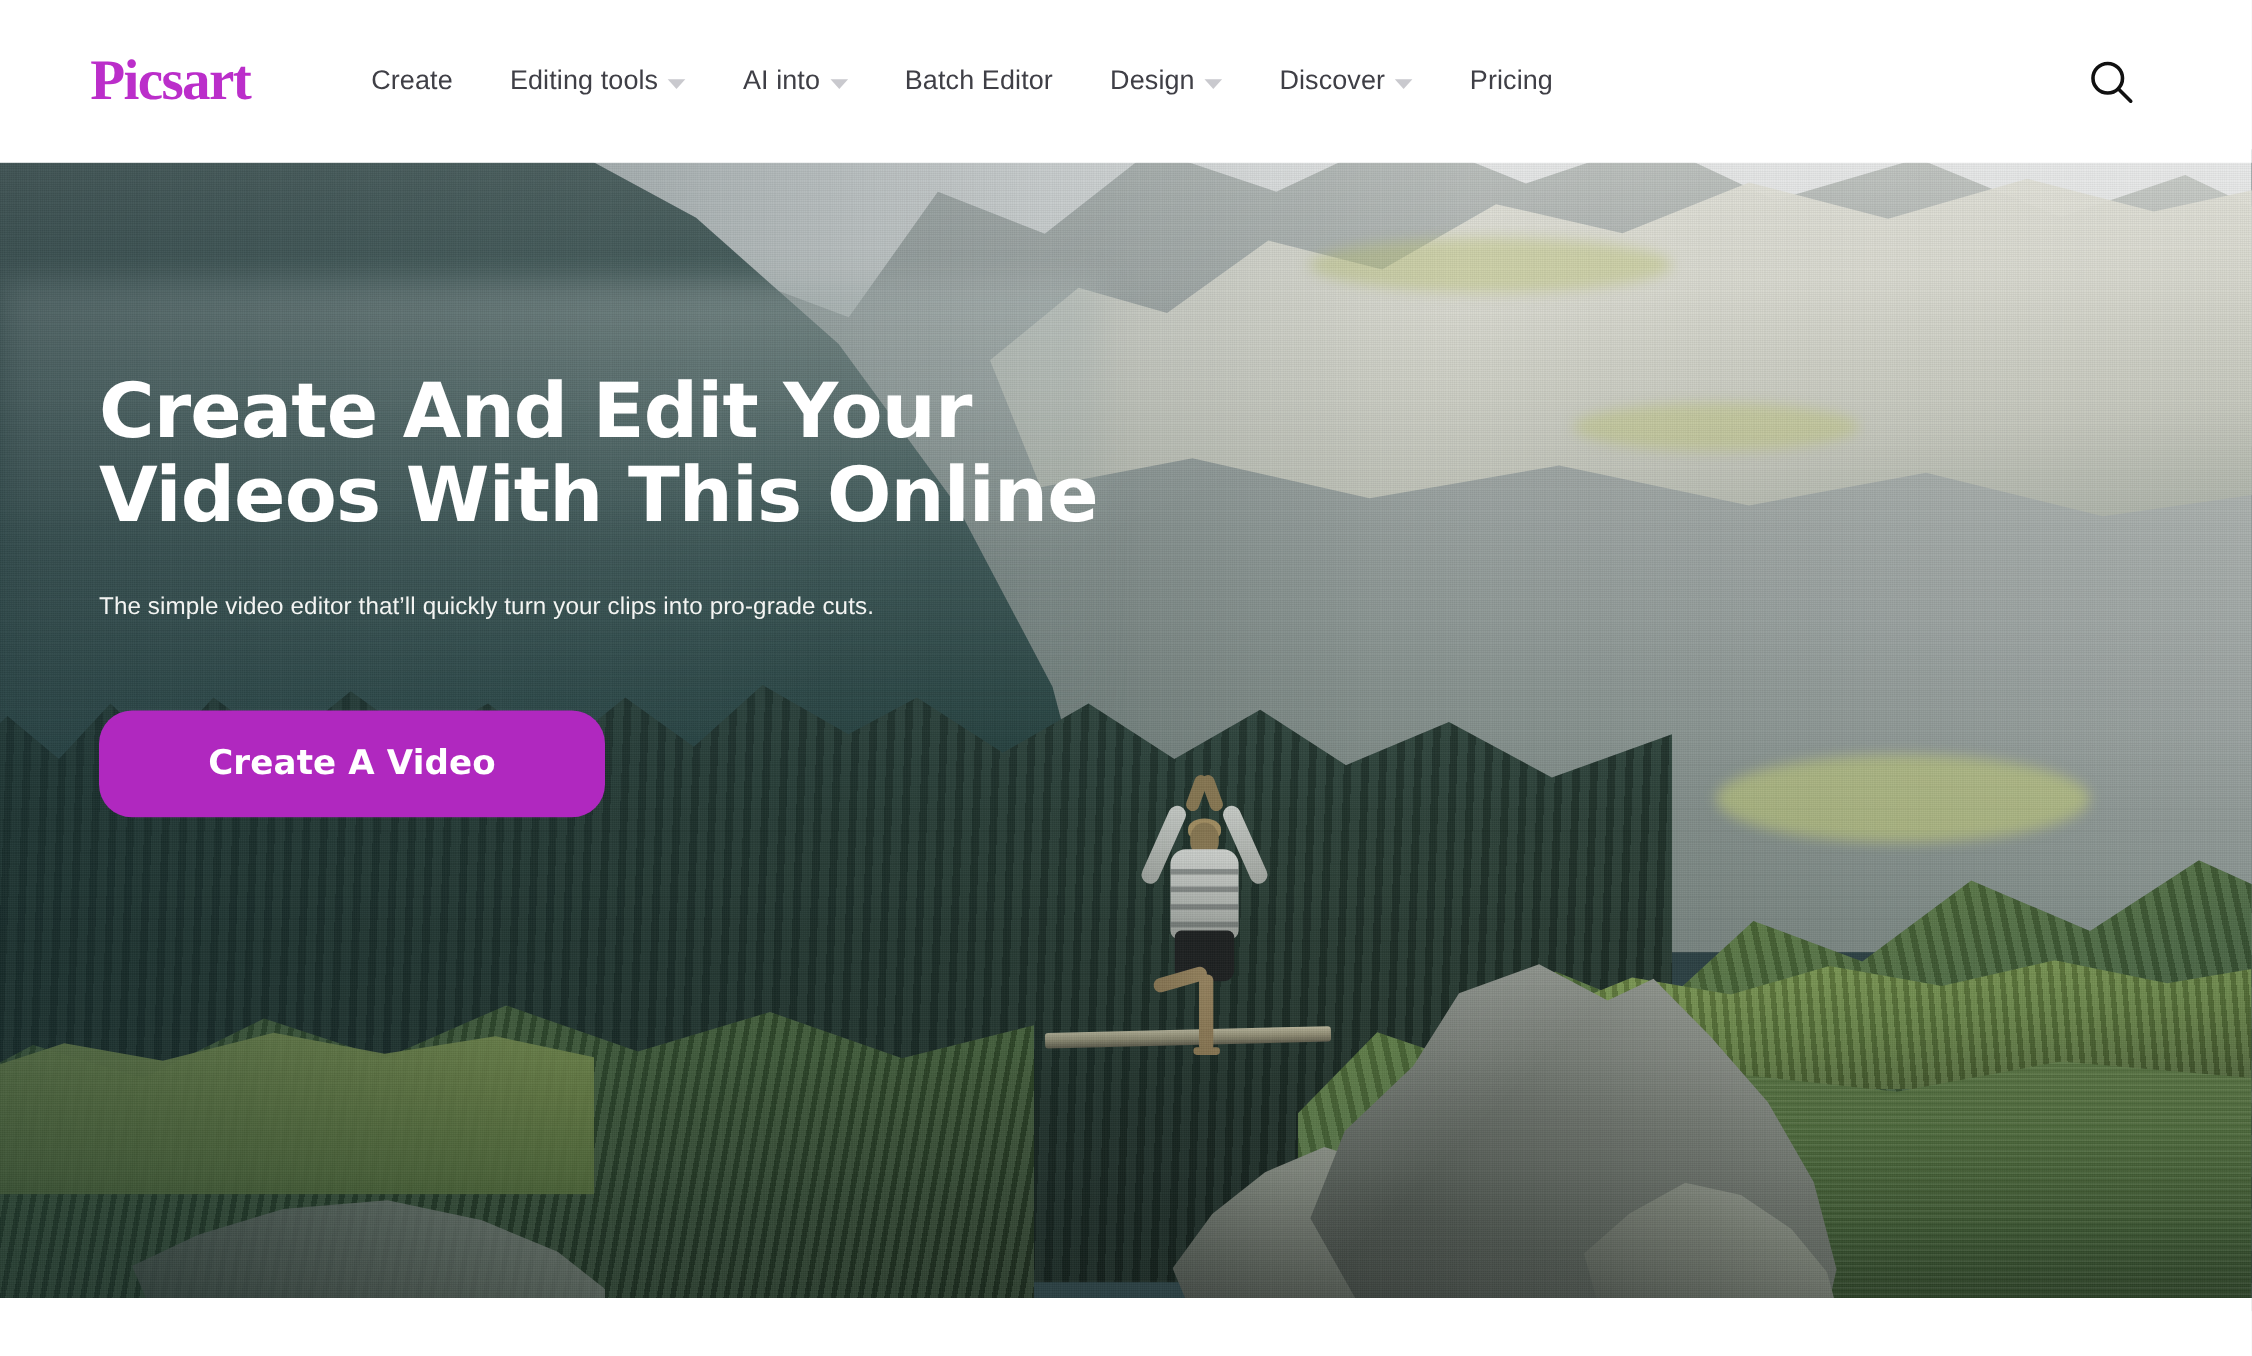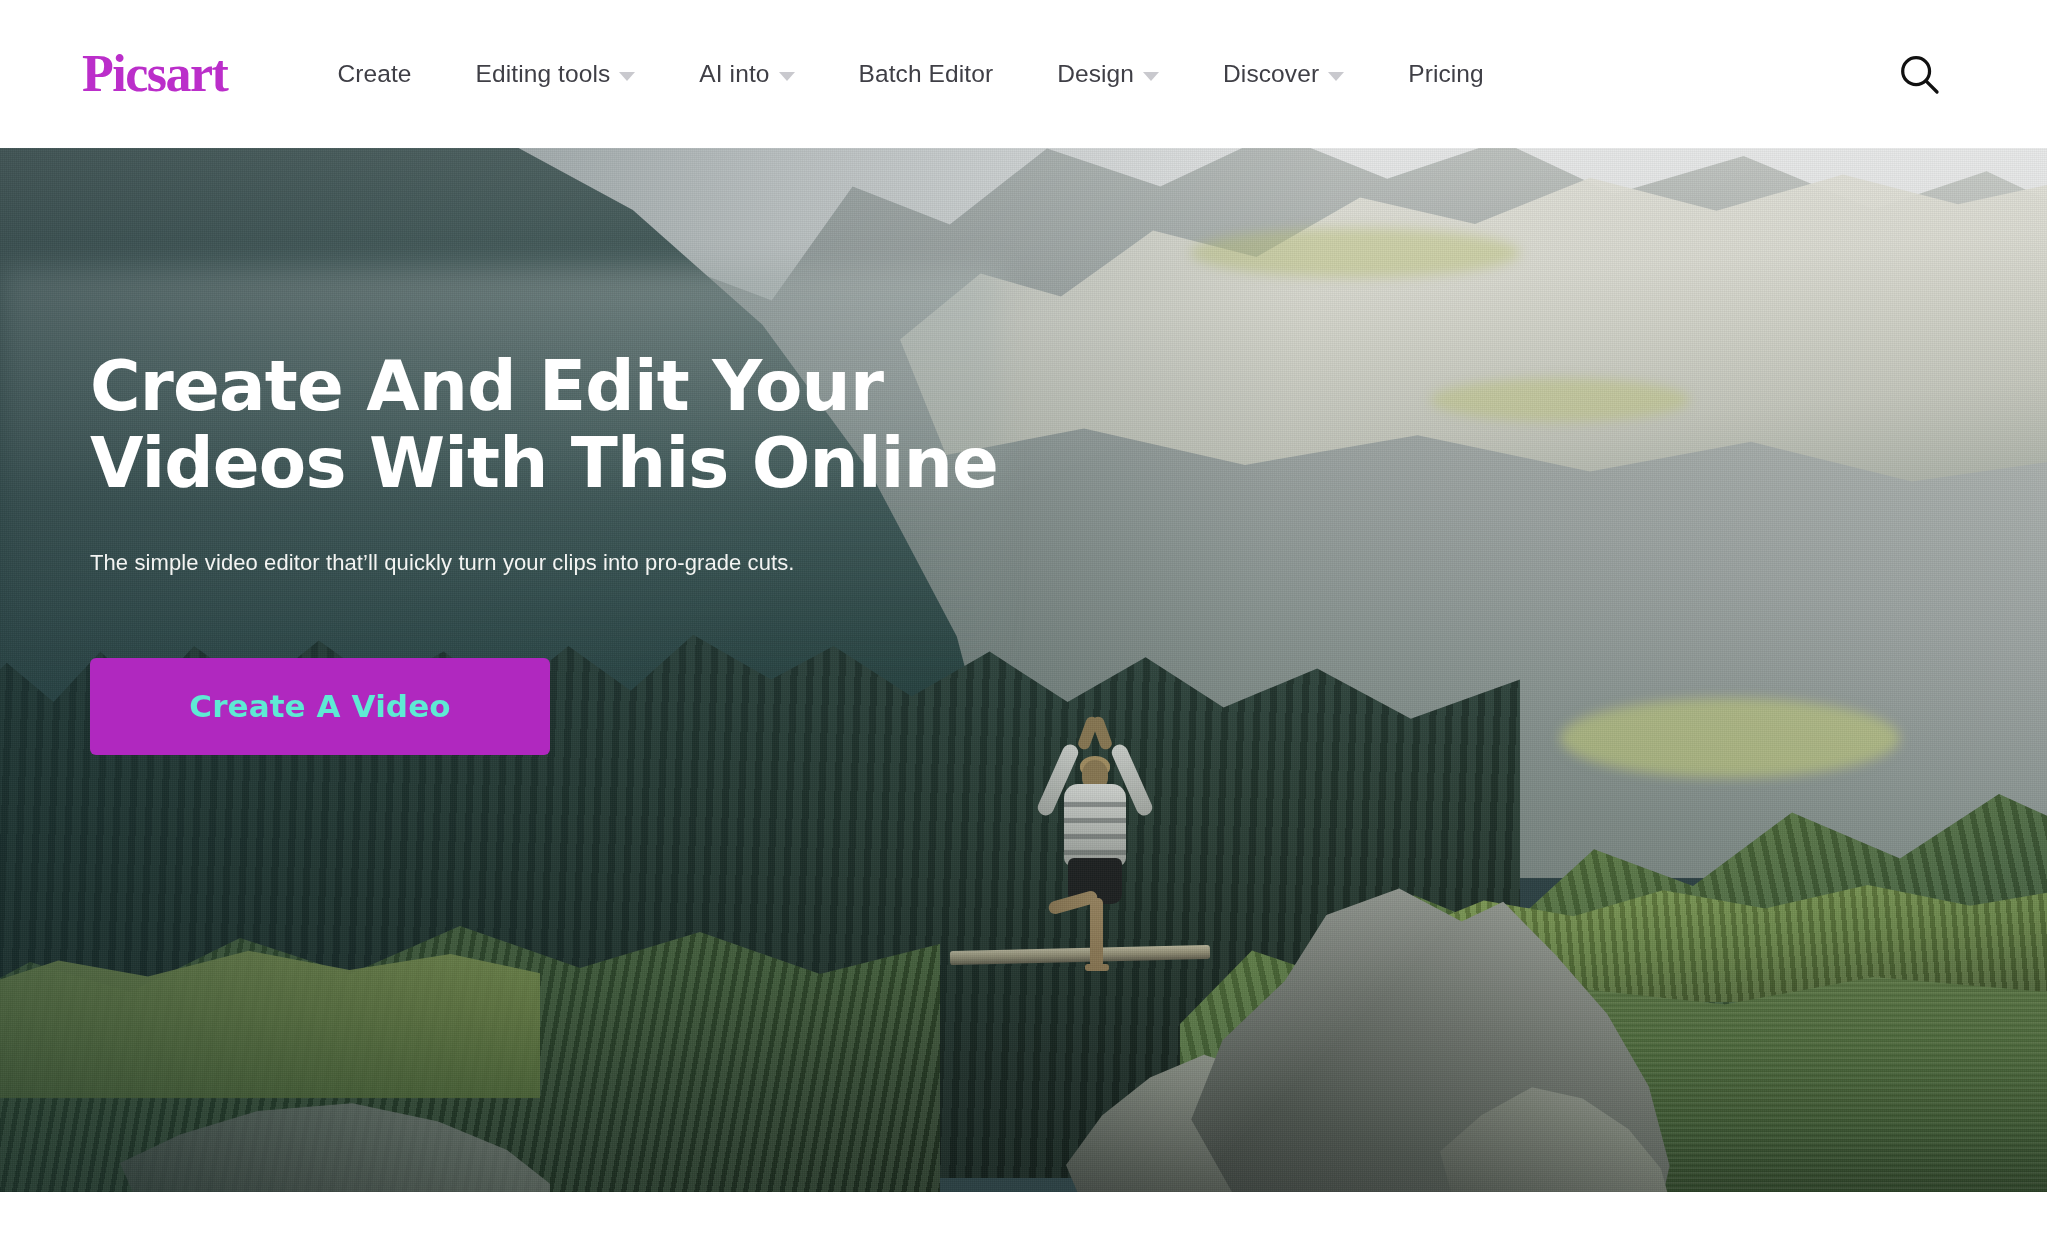--- a/index.html
+++ b/index.html
@@ -33,21 +33,21 @@
     color: #bb2eca;
     line-height: 1;
     cursor: pointer;
     user-select: none;
   }
 
   .nav-links {
     display: flex;
     align-items: center;
     margin-left: 86px;
-    gap: 16px;
+    gap: 4px;
   }
 
   .nav-item {
     display: flex;
     align-items: center;
     gap: 9px;
     padding: 10px 24px;
     font-size: 24.5px;
     color: #3f3f46;
     cursor: pointer;
@@ -91,21 +91,21 @@
     border-radius: 13px;
     cursor: pointer;
     font-family: "Liberation Sans", sans-serif;
     white-space: nowrap;
     letter-spacing: 0.1px;
   }
 
   
   .hero {
     position: absolute;
-    top: 148px; left: 0;
+    top: 136px; left: 0;
     width: 2047px;
     height: 1044px;
     overflow: hidden;
     background: #2d4144;
   }
 
   .hero-photo {
     position: absolute;
     inset: 0;
     overflow: hidden;
@@ -372,23 +372,23 @@
     color: #f3f4f2;
     font-size: 22px;
     line-height: 1.42;
     max-width: 880px;
     letter-spacing: 0.1px;
   }
 
   .cta-btn {
     margin-top: 80px;
     background: #b028bf;
-    color: #5eead4;
+    color: #ffffff;
     border: none;
-    border-radius: 6px;
+    border-radius: 30px;
     width: 460px;
     height: 97px;
     font-size: 31px;
     font-family: "DejaVu Sans", sans-serif;
     font-weight: bold;
     cursor: pointer;
     letter-spacing: 0.1px;
   }
 
   .bottom-white {

